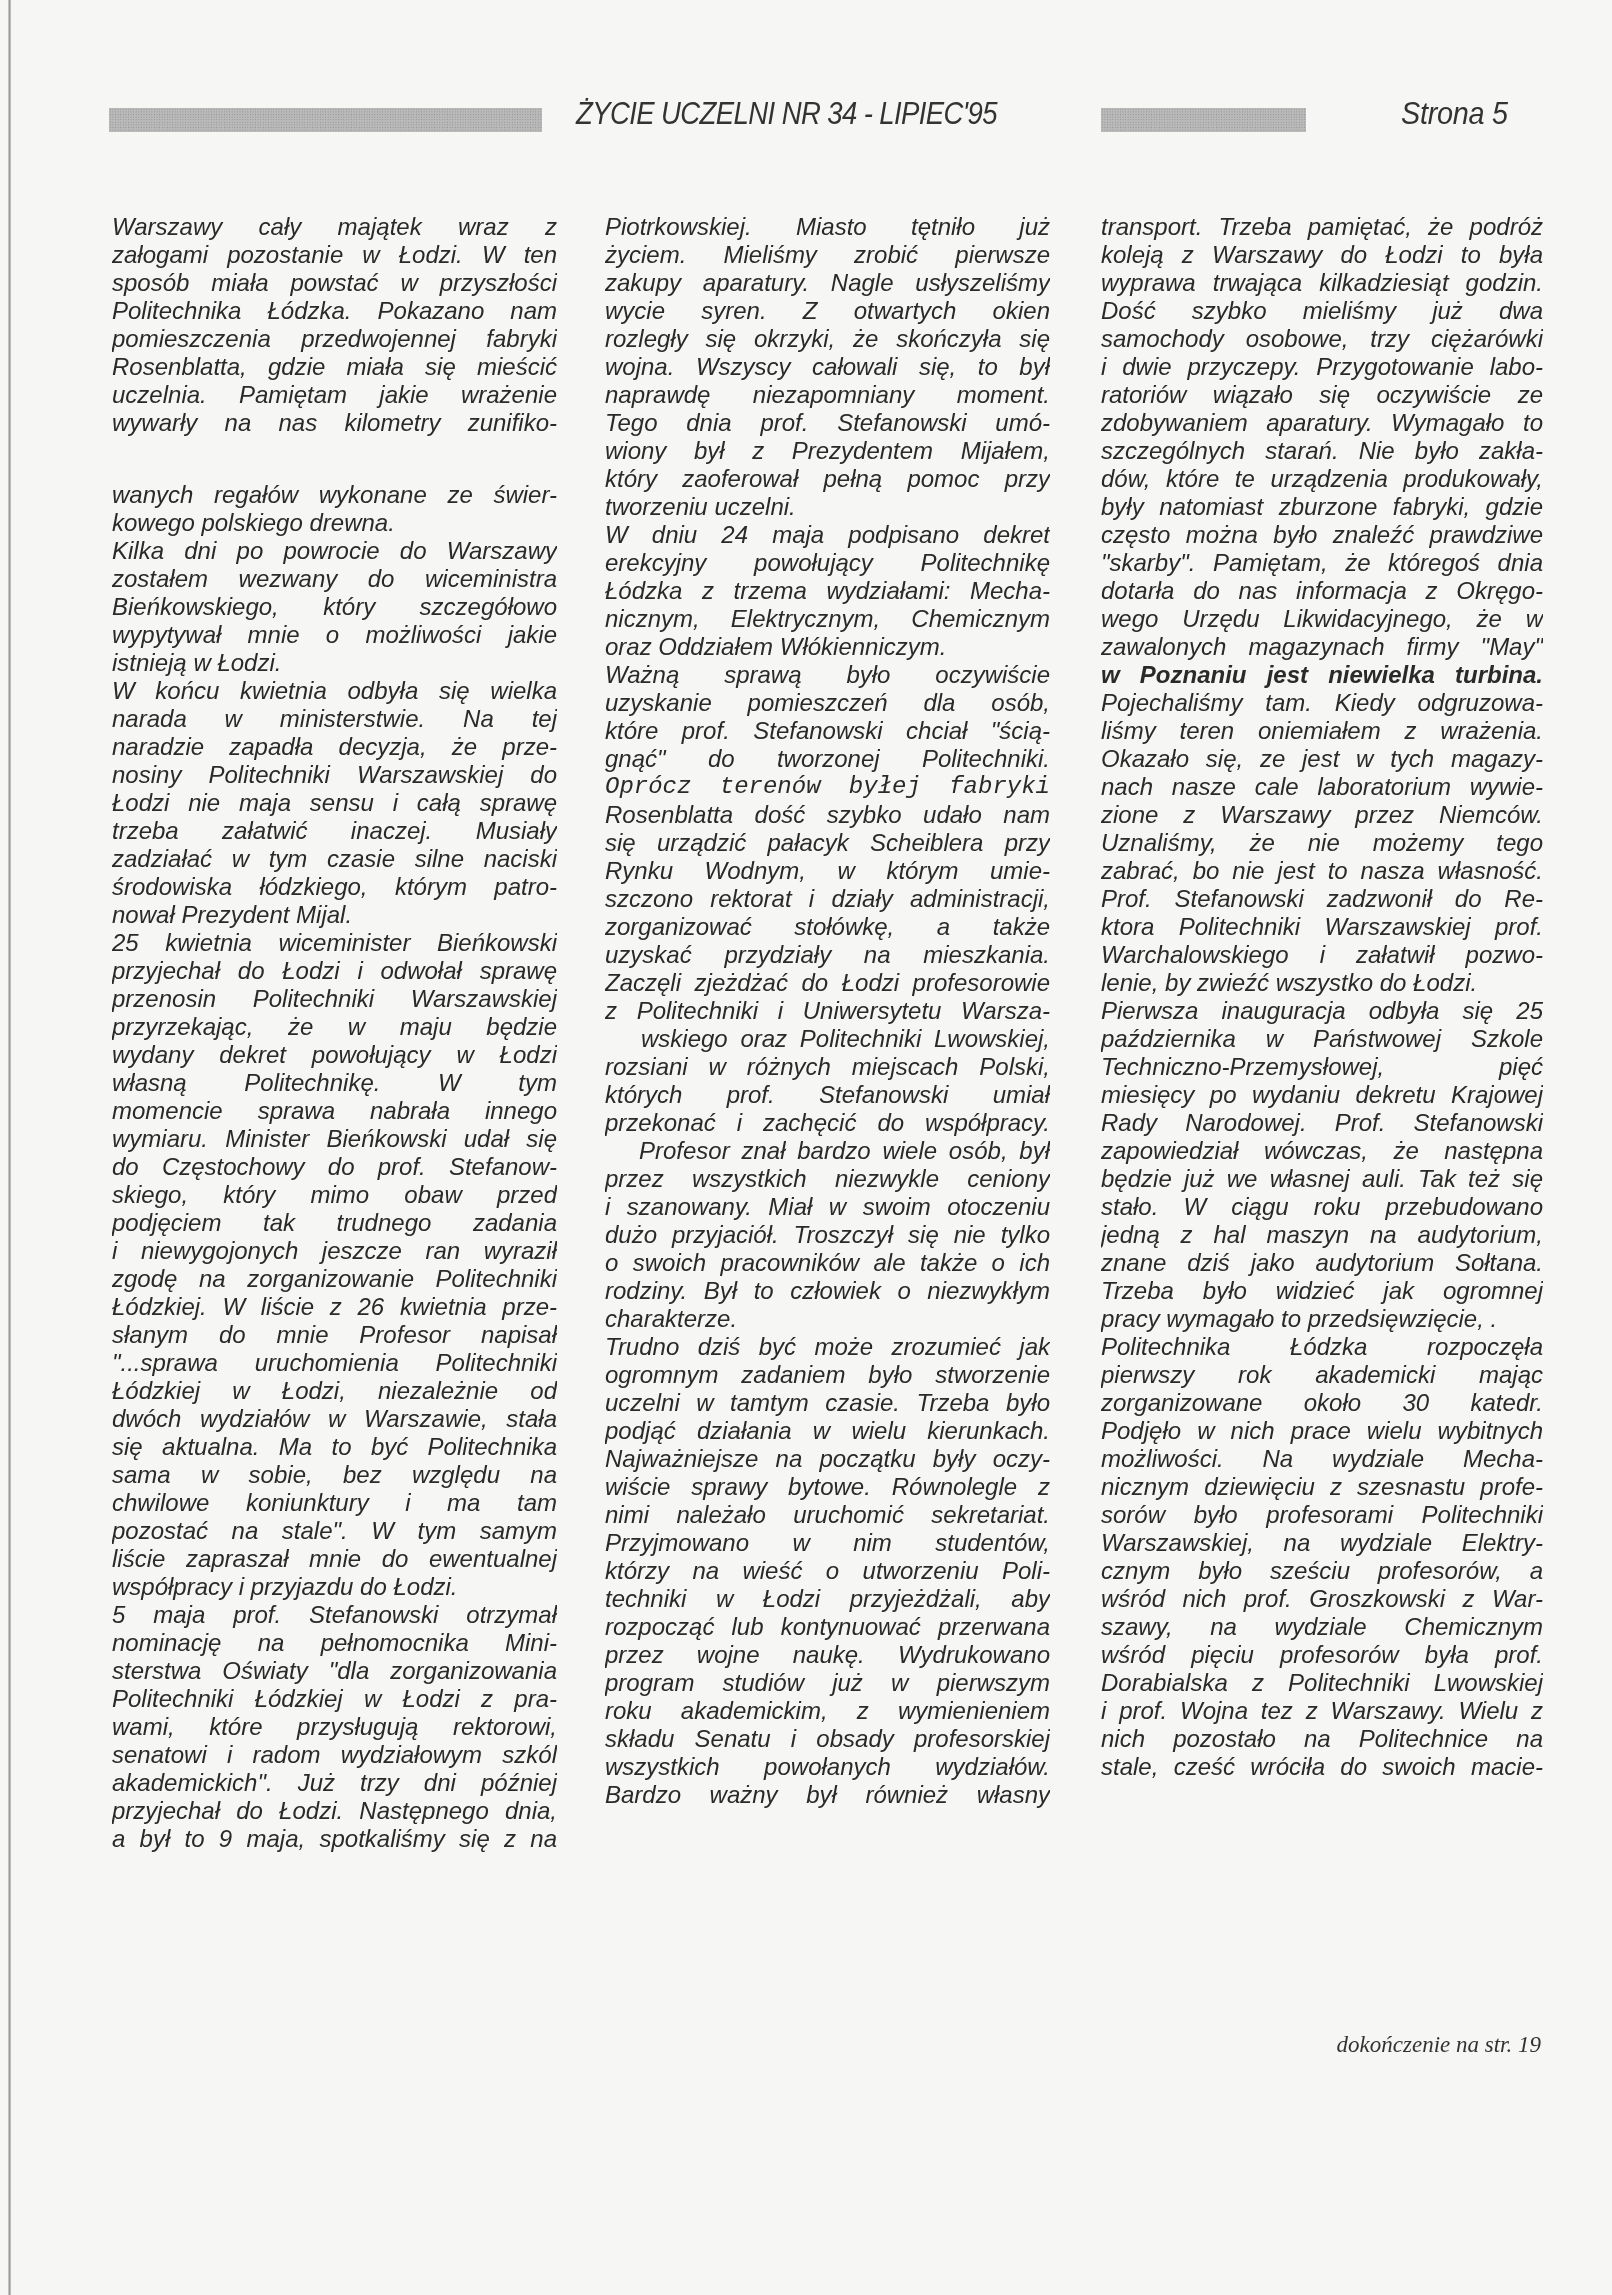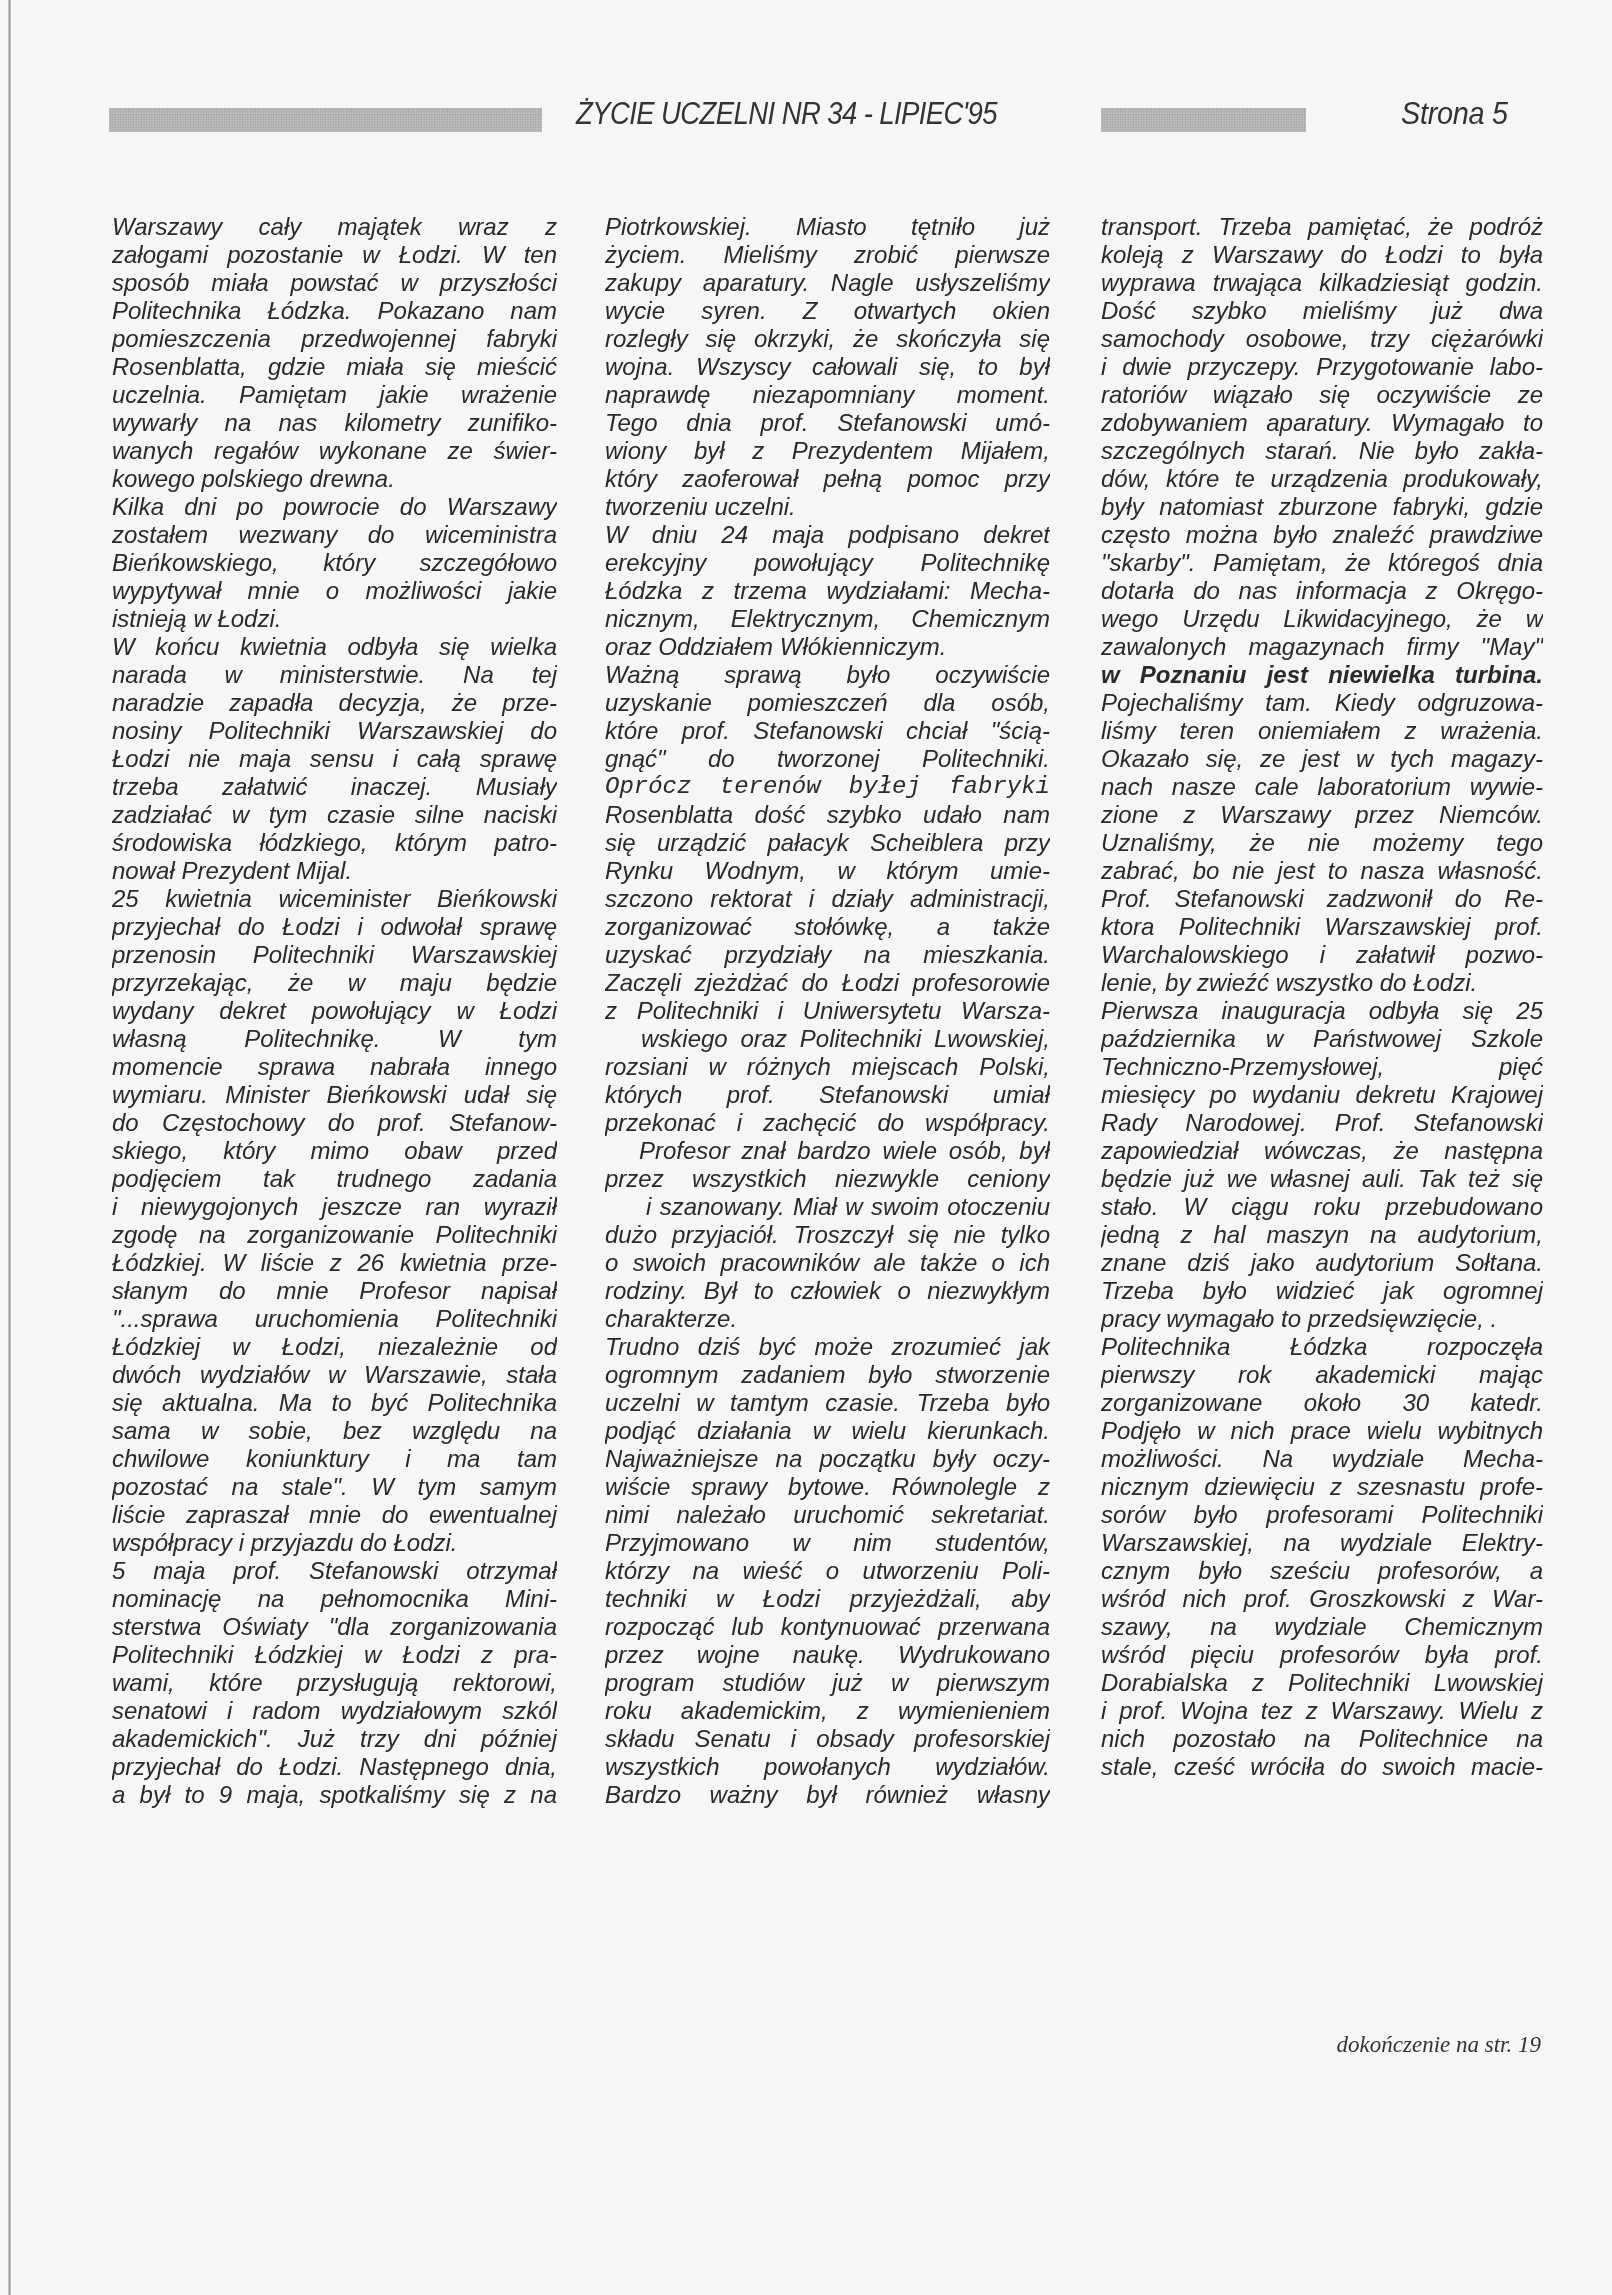--- a/index.html
+++ b/index.html
@@ -64,21 +64,21 @@
 
 <div class="col" id="col-1">
     <span class="line" style="white-space: nowrap;">Warszawy cały majątek wraz z</span>
     <span class="line" style="white-space: nowrap;">załogami pozostanie w Łodzi. W ten</span>
     <span class="line" style="white-space: nowrap;">sposób miała powstać w przyszłości</span>
     <span class="line" style="white-space: nowrap;">Politechnika Łódzka. Pokazano nam</span>
     <span class="line" style="white-space: nowrap;">pomieszczenia przedwojennej fabryki</span>
     <span class="line" style="white-space: nowrap;">Rosenblatta, gdzie miała się mieścić</span>
     <span class="line" style="white-space: nowrap;">uczelnia. Pamiętam jakie wrażenie</span>
     <span class="line" style="white-space: nowrap;">wywarły na nas kilometry zunifiko-</span>
-    <span class="line" style="white-space: nowrap;">wanych regałów wykonane ze świer-</span>
+    <span class="line" style="white-space: nowrap; margin-top: 44px;">wanych regałów wykonane ze świer-</span>
     <span class="line last" style="white-space: nowrap;">kowego polskiego drewna.</span>
     <span class="line" style="white-space: nowrap;">Kilka dni po powrocie do Warszawy</span>
     <span class="line" style="white-space: nowrap;">zostałem wezwany do wiceministra</span>
     <span class="line" style="white-space: nowrap;">Bieńkowskiego, który szczegółowo</span>
     <span class="line" style="white-space: nowrap;">wypytywał mnie o możliwości jakie</span>
     <span class="line last" style="white-space: nowrap;">istnieją w Łodzi.</span>
     <span class="line" style="white-space: nowrap;">W końcu kwietnia odbyła się wielka</span>
     <span class="line" style="white-space: nowrap;">narada w ministerstwie. Na tej</span>
     <span class="line" style="white-space: nowrap;">naradzie zapadła decyzja, że prze-</span>
     <span class="line" style="white-space: nowrap;">nosiny Politechniki Warszawskiej do</span>
@@ -150,21 +150,21 @@
     <span class="line" style="white-space: nowrap;">zorganizować stołówkę, a także</span>
     <span class="line" style="white-space: nowrap;">uzyskać przydziały na mieszkania.</span>
     <span class="line" style="white-space: nowrap;">Zaczęli zjeżdżać do Łodzi profesorowie</span>
     <span class="line" style="white-space: nowrap;">z Politechniki i Uniwersytetu Warsza-</span>
     <span class="line" style="white-space: nowrap; margin-left: 36px;">wskiego oraz Politechniki Lwowskiej,</span>
     <span class="line" style="white-space: nowrap;">rozsiani w różnych miejscach Polski,</span>
     <span class="line" style="white-space: nowrap;">których prof. Stefanowski umiał</span>
     <span class="line" style="white-space: nowrap;">przekonać i zachęcić do współpracy.</span>
     <span class="line" style="white-space: nowrap; margin-left: 34px;">Profesor znał bardzo wiele osób, był</span>
     <span class="line" style="white-space: nowrap;">przez wszystkich niezwykle ceniony</span>
-    <span class="line" style="white-space: nowrap; margin-left: 41px;">i szanowany. Miał w swoim otoczeniu</span>
+    <span class="line" style="white-space: nowrap;">i szanowany. Miał w swoim otoczeniu</span>
     <span class="line" style="white-space: nowrap;">dużo przyjaciół. Troszczył się nie tylko</span>
     <span class="line" style="white-space: nowrap;">o swoich pracowników ale także o ich</span>
     <span class="line" style="white-space: nowrap;">rodziny. Był to człowiek o niezwykłym</span>
     <span class="line last" style="white-space: nowrap;">charakterze.</span>
     <span class="line" style="white-space: nowrap;">Trudno dziś być może zrozumieć jak</span>
     <span class="line" style="white-space: nowrap;">ogromnym zadaniem było stworzenie</span>
     <span class="line" style="white-space: nowrap;">uczelni w tamtym czasie. Trzeba było</span>
     <span class="line" style="white-space: nowrap;">podjąć działania w wielu kierunkach.</span>
     <span class="line" style="white-space: nowrap;">Najważniejsze na początku były oczy-</span>
     <span class="line" style="white-space: nowrap;">wiście sprawy bytowe. Równolegle z</span>

